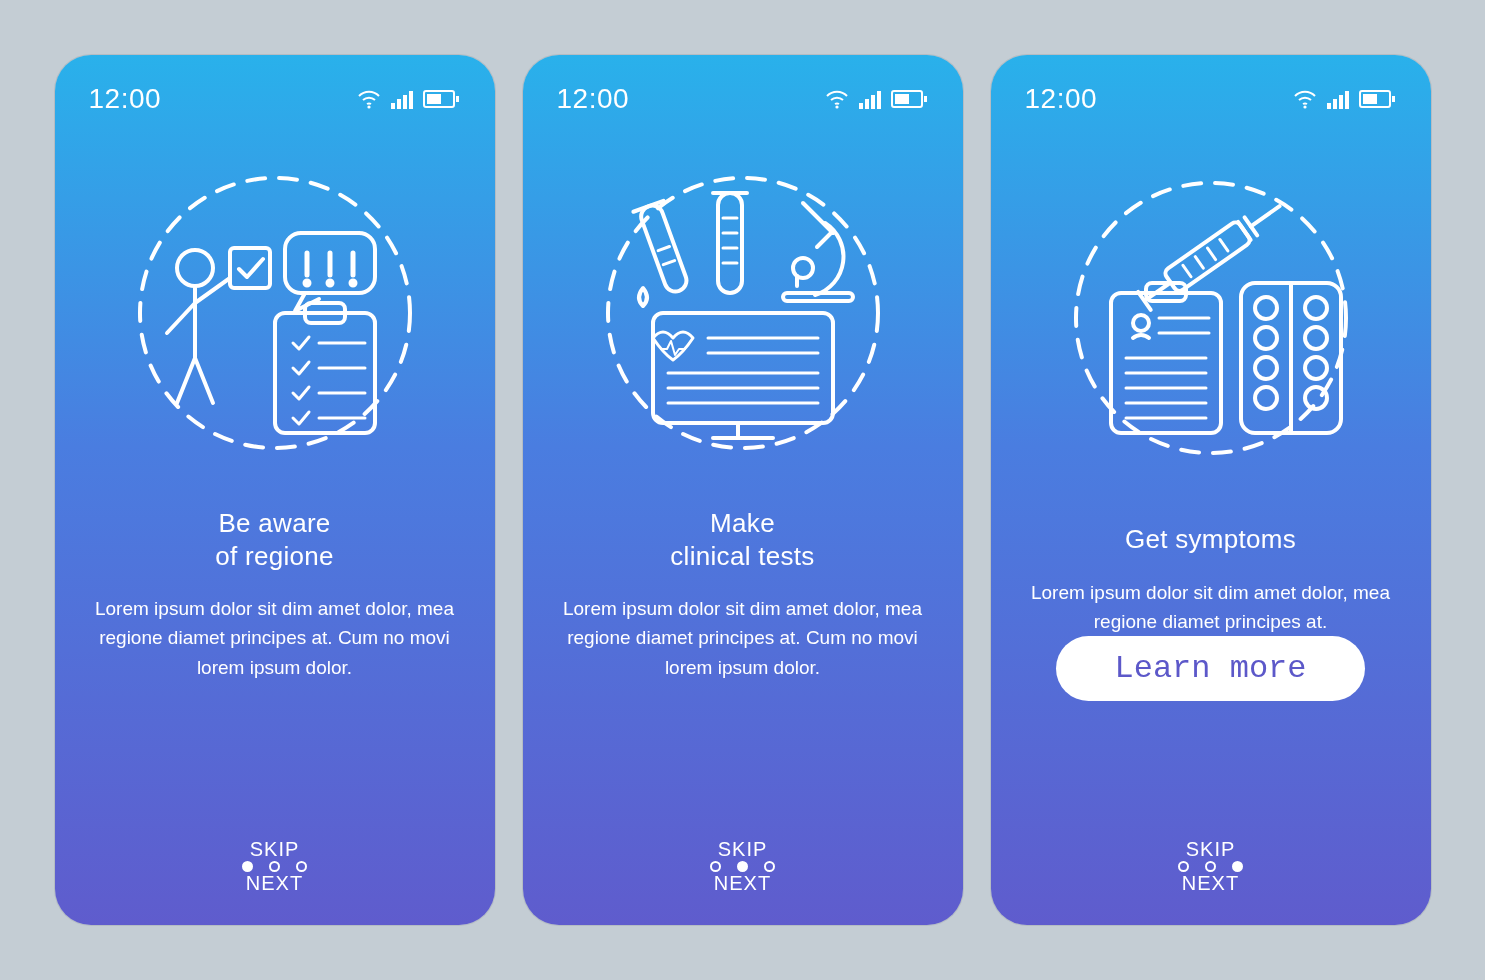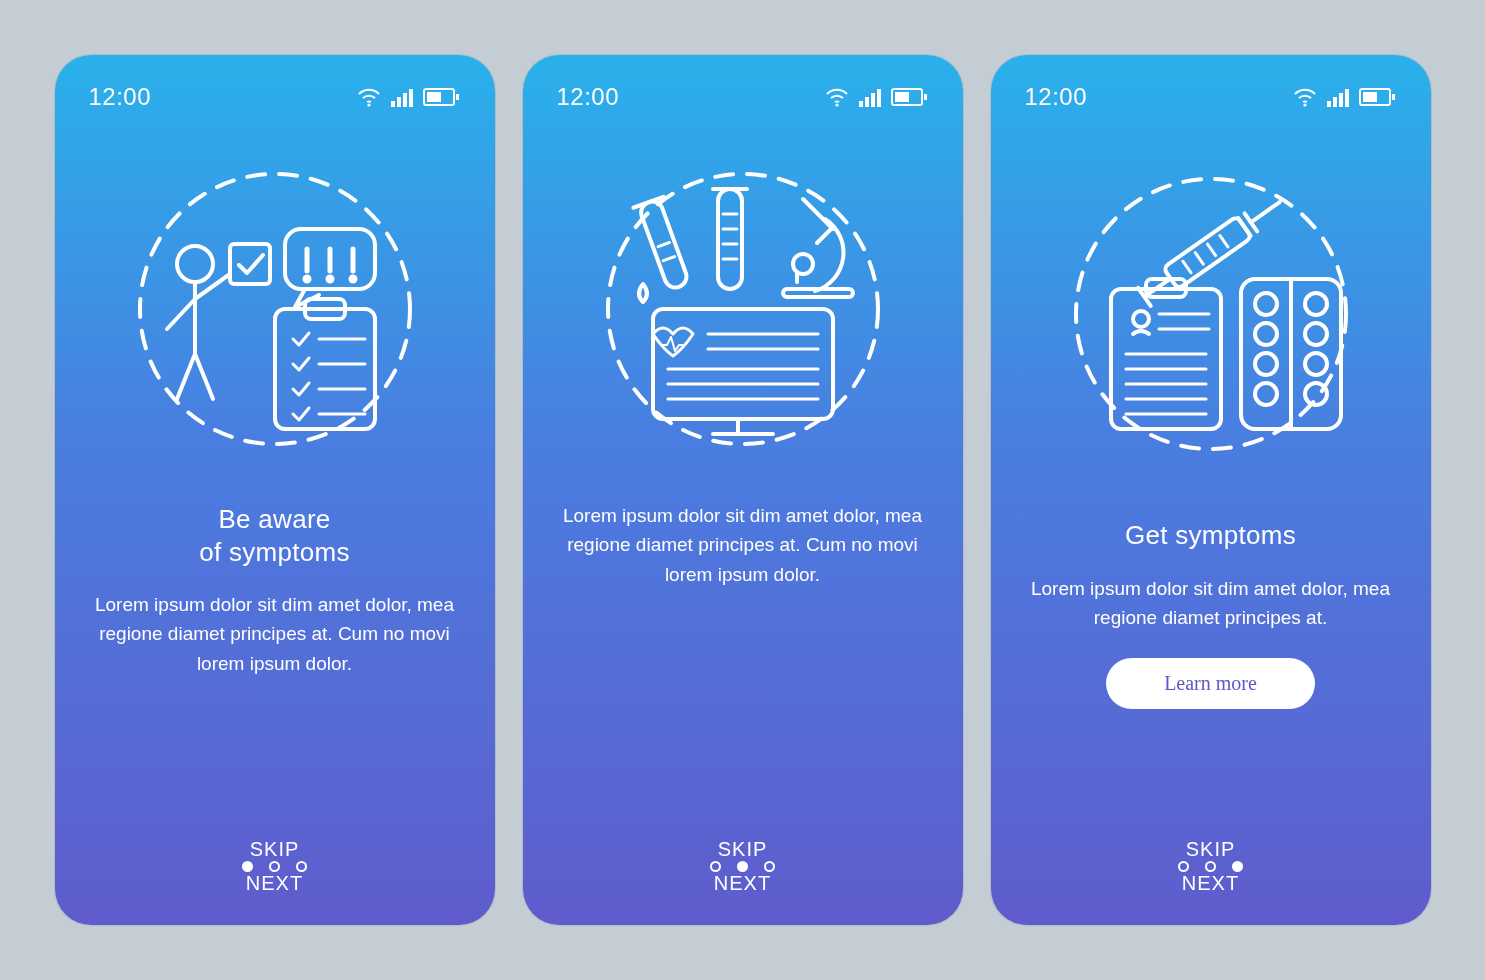--- a/index.html
+++ b/index.html
@@ -23,21 +23,21 @@
     flex-direction: column;
     padding: 28px 34px 30px;
     position: relative;
     box-shadow: 0 0 0 1px rgba(0,0,0,.08);
   }
   
   .status-bar {
     display: flex;
     justify-content: space-between;
     align-items: center;
-    font-size: 24px;
+    font-size: 28px;
     font-weight: 400;
     letter-spacing: .5px;
   }
   .status-icons { display: flex; align-items: center; gap: 10px; }
   .status-icons svg { display: block; }
   
   .illus {
     height: 340px;
     margin-top: 28px;
     display: flex;
@@ -58,31 +58,30 @@
   }
   .body {
     margin-top: 22px;
     font-size: 19px;
     line-height: 1.55;
     text-align: center;
     font-weight: 300;
     padding: 0 4px;
   }
   .cta {
-    margin-top: 26px;
     align-self: center;
     background: #fff;
     color: #5c58c9;
-    font-size: 20px;
+    font-size: 32px;
     border: none;
     border-radius: 999px;
     padding: 14px 58px;
     font-weight: 400;
     cursor: pointer;
-    font-family: Liberation Serif, serif;
+    font-family: Liberation Mono, monospace;
   }
   
   .bottom {
     margin-top: auto;
     display: flex;
     align-items: center;
     justify-content: space-between;
     font-size: 20px;
     letter-spacing: 1px;
     flex-direction: column;
@@ -166,21 +165,21 @@
       <g stroke-width="3">
         <path d="M178 180 l6 6 l10 -12 M204 180 h46"></path>
         <path d="M178 205 l6 6 l10 -12 M204 205 h46"></path>
         <path d="M178 230 l6 6 l10 -12 M204 230 h46"></path>
         <path d="M178 255 l6 6 l10 -12 M204 255 h46"></path>
       </g>
     </svg>
   </div>
 
   <h2 class="headline">Be aware
-of symptoms</h2>
+of regione</h2>
   <p class="body">Lorem ipsum dolor sit dim amet dolor, mea regione diamet principes at. Cum no movi lorem ipsum dolor.</p>
 
   <div class="bottom">
     <button>SKIP</button>
     <div class="dots">
       <span class="dot active"></span>
       <span class="dot"></span>
       <span class="dot"></span>
     </div>
     <button>NEXT</button>
@@ -231,20 +230,22 @@
       <path d="M165 260 v15 M140 275 h60"></path>
       <g stroke-width="3">
 
         <path d="M100 175 q-10 -12 -20 0 q10 15 20 22 q10 -7 20 -22 q-10 -12 -20 0 z"></path>
         <path d="M88 186 l6 0 l4 -8 l4 14 l4 -6 h6" stroke-width="2"></path>
         <path d="M135 175 h110 M135 190 h110 M95 210 h150 M95 225 h150 M95 240 h150"></path>
       </g>
     </svg>
   </div>
 
+  <h2 class="headline">Make
+clinical tests</h2>
   <p class="body">Lorem ipsum dolor sit dim amet dolor, mea regione diamet principes at. Cum no movi lorem ipsum dolor.</p>
 
   <div class="bottom">
     <button>SKIP</button>
     <div class="dots">
       <span class="dot"></span>
       <span class="dot active"></span>
       <span class="dot"></span>
     </div>
     <button>NEXT</button>

